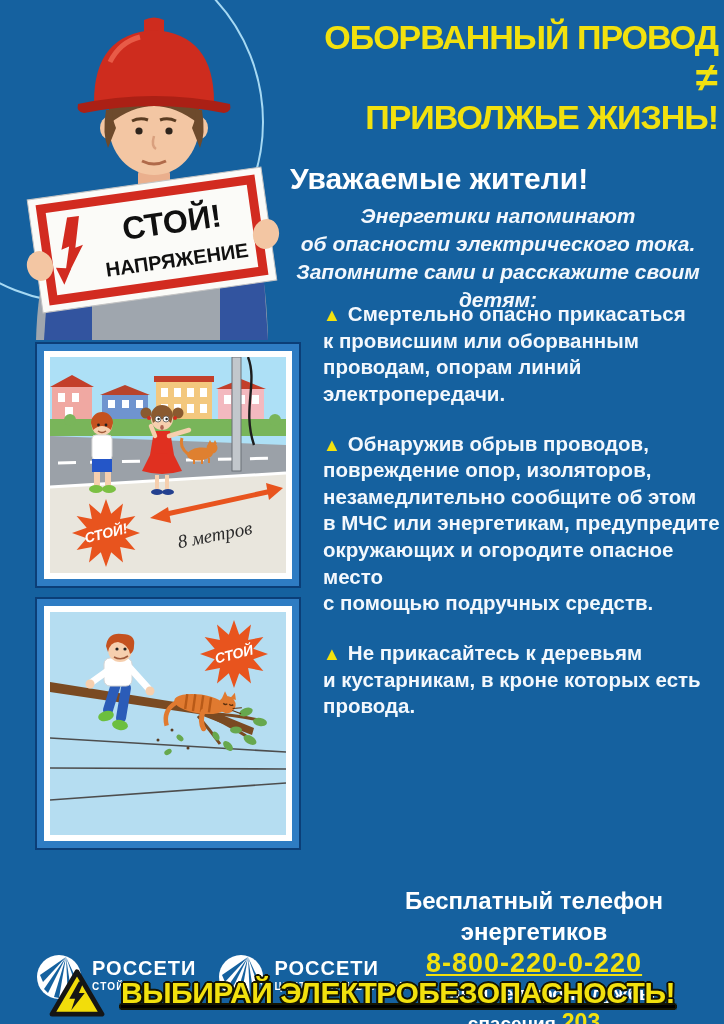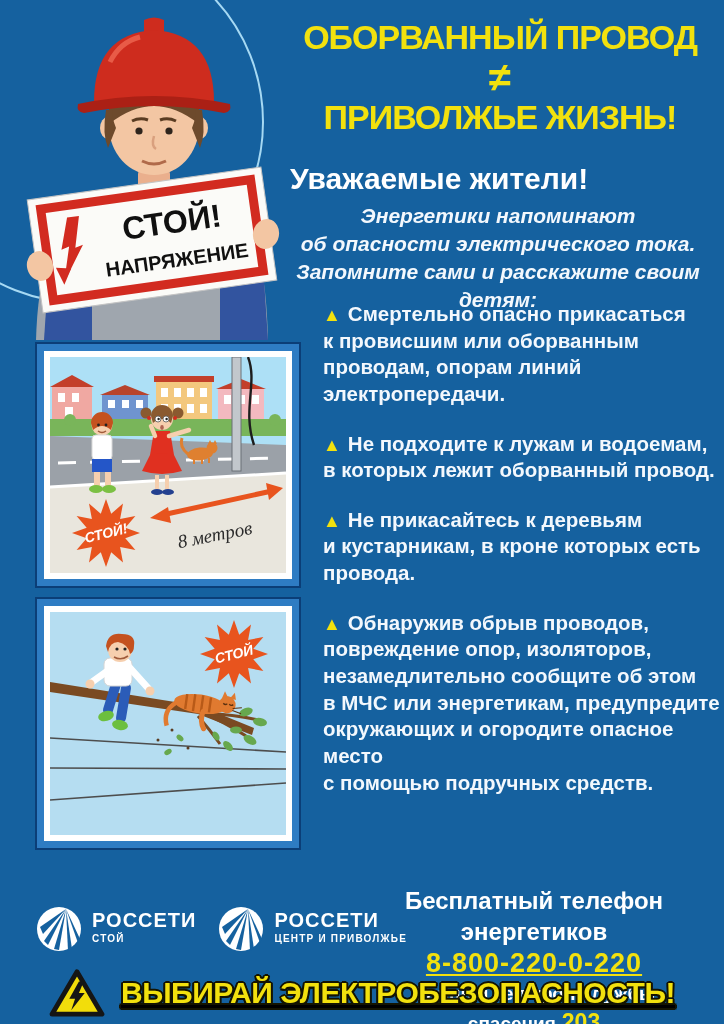--- a/index.html
+++ b/index.html
@@ -5,21 +5,21 @@
   html,body{margin:0;padding:0;}
   body{
     width:724px;height:1024px;position:relative;overflow:hidden;
     background:#15619f;
     font-family:"Liberation Sans","DejaVu Sans",sans-serif;
     -webkit-font-smoothing:antialiased;
   }
   .abs{position:absolute;}
 
   
-  .title-block{left:282px;top:18px;width:436px;text-align:center;color:#f2e10e;font-weight:bold;}
+  .title-block{left:282px;top:18px;width:436px;text-align:right;color:#f2e10e;font-weight:bold;}
   .title-line{font-size:34px;line-height:1.12;letter-spacing:-1px;white-space:nowrap;}
   .title-neq{font-size:40px;line-height:1.05;}
 
   
   .greeting{left:290px;top:162px;width:424px;text-align:left;color:#ffffff;
             font-size:30px;font-weight:bold;}
   .intro{left:272px;top:202px;width:452px;text-align:center;color:#f3f8fd;
          font-size:21px;font-weight:bold;line-height:1.33;white-space:pre-line;font-style:italic;}
 
   
@@ -29,21 +29,21 @@
   .bullet-text{white-space:pre-line;}
 
   
   .ill{left:35px;width:266px;background:#2e7cc3;border:2px solid #0b3e77;
        padding:7px;box-sizing:border-box;}
   .ill-inner{border:6px solid #ffffff;line-height:0;}
   .ill-street{top:342px;height:246px;}
   .ill-wires{top:597px;height:253px;}
 
   
-  .logos{left:34px;top:901px;display:flex;gap:20px;align-items:center;}
+  .logos{left:34px;top:949px;display:flex;gap:20px;align-items:center;}
   .logo{display:flex;gap:8px;align-items:center;}
   .logo-name{color:#fff;font-size:20px;font-weight:bold;letter-spacing:1px;line-height:1.05;}
   .logo-sub{color:#fff;font-size:10px;font-weight:bold;letter-spacing:1.2px;margin-top:2px;}
 
   .phones{left:350px;top:885px;width:368px;text-align:center;color:#fff;font-weight:bold;}
   .phone-heading{font-size:24px;line-height:1.3;}
   .phone-number{font-size:27px;color:#f2e10e;letter-spacing:1px;line-height:1.25;text-decoration:underline;}
   .rescue-line{font-size:19px;line-height:1.35;}
   .rescue-number{color:#f2e10e;font-size:23px;margin-left:6px;}
 
@@ -120,35 +120,31 @@
 Запомните сами и расскажите своим детям:</div>
 
 <div class="abs bullets">
   <div class="bullet">
     <span class="tri">▲</span><span class="bullet-text">Смертельно опасно прикасаться
 к провисшим или оборванным
 проводам, опорам линий
 электропередачи.</span>
   </div>
   <div class="bullet">
-    <span class="tri">▲</span><span class="bullet-text">Не подходите к лужам и водоемам,
-в которых лежит оборванный провод.</span>
-  </div>
-  <div class="bullet">
-    <span class="tri">▲</span><span class="bullet-text">Не прикасайтесь к деревьям
-и кустарникам, в кроне которых есть
-провода.</span>
-  </div>
-  <div class="bullet">
     <span class="tri">▲</span><span class="bullet-text">Обнаружив обрыв проводов,
 повреждение опор, изоляторов,
 незамедлительно сообщите об этом
 в МЧС или энергетикам, предупредите
 окружающих и огородите опасное место
 с помощью подручных средств.</span>
+  </div>
+  <div class="bullet">
+    <span class="tri">▲</span><span class="bullet-text">Не прикасайтесь к деревьям
+и кустарникам, в кроне которых есть
+провода.</span>
   </div>
 </div>
 
 <div class="abs ill ill-street">
   <div class="ill-inner">
     <svg width="236" height="216" viewBox="0 0 236 216">
       <rect x="0" y="0" width="236" height="100" fill="#ade0f6"></rect>
 
       <g>
         <polygon points="0,30 22,18 44,30" fill="#c33f2a"></polygon>

